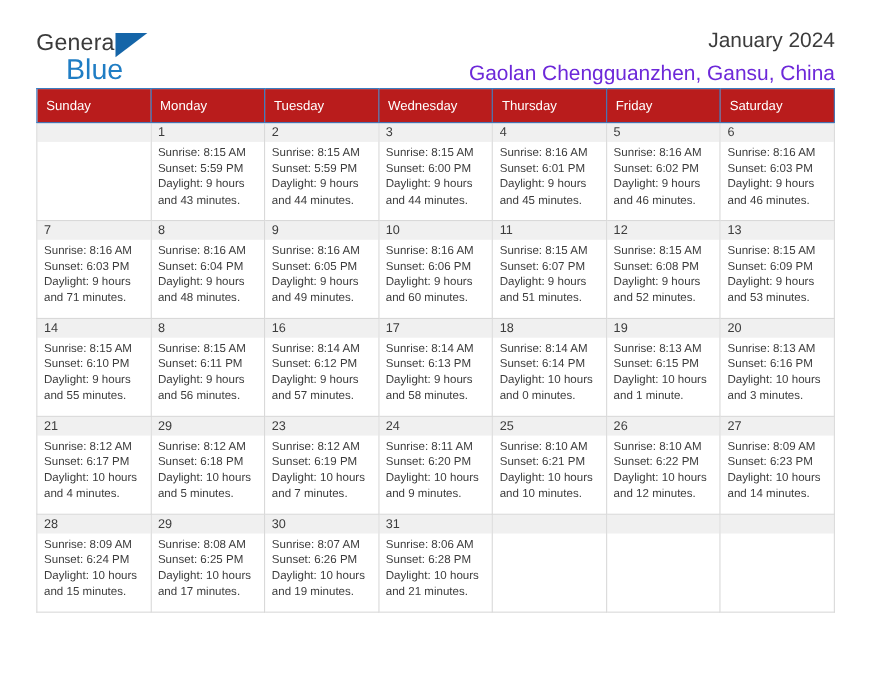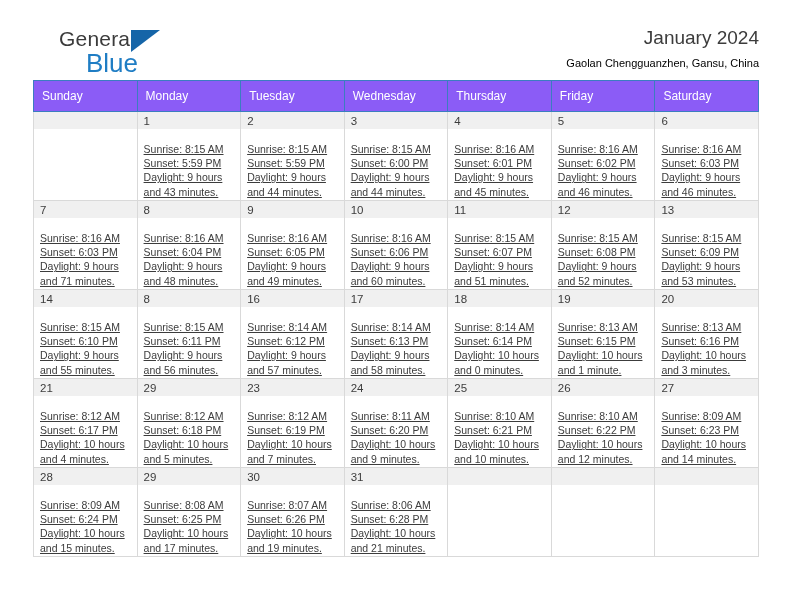--- a/index.html
+++ b/index.html
@@ -23,21 +23,20 @@
   }
 
   
   .header {
     display: flex;
     justify-content: space-between;
     align-items: flex-start;
     padding-top: 28px;
     height: 68px;
     box-sizing: border-box;
-    margin-left: 26px;
   }
   .logo {
     position: relative;
     width: 120px;
     height: 48px;
     line-height: 1;
   }
   .logo-general {
     font-size: 21px;
     color: #3b3b3b;
@@ -65,34 +64,34 @@
     padding-top: 0px;
   }
   .cal-title {
     font-size: 19px;
     color: #3c3c3c;
     line-height: 1.05;
     font-weight: normal;
     margin: 0;
   }
   .cal-subtitle {
-    font-size: 11px;
-    color: #000000;
+    font-size: 19px;
+    color: #6d28d9;
     margin-top: 9px;
   }
 
   
   table.calendar {
     width: 726px;
     border-collapse: collapse;
     table-layout: fixed;
     margin-top: 12px;
   }
   table.calendar th {
-    background: #8b5cf6;
+    background: #b91c1c;
     color: #ffffff;
     font-weight: normal;
     font-size: 12px;
     text-align: left;
     padding: 5px 0 5px 8px;
     height: 20px;
     border: 1px solid #3b7dc0;
   }
   table.calendar td {
     vertical-align: top;
@@ -106,25 +105,24 @@
   .daynum-band {
     background: #f0f0f0;
     height: 17px;
     padding: 2px 0 0 6px;
     box-sizing: border-box;
     font-size: 11.5px;
     color: #3c3c3c;
     line-height: 15px;
   }
   .cell-body {
-    padding: 13px 5px 0 6px;
+    padding: 3px 5px 0 6px;
     font-size: 10.5px;
     line-height: 14.2px;
     color: #3c3c3c;
-    text-decoration: underline;
   }
   .cell-body div { white-space: nowrap; }
 </style>
 </head>
 <body>
 
 <div class="page">
 
   <div class="header">
 

